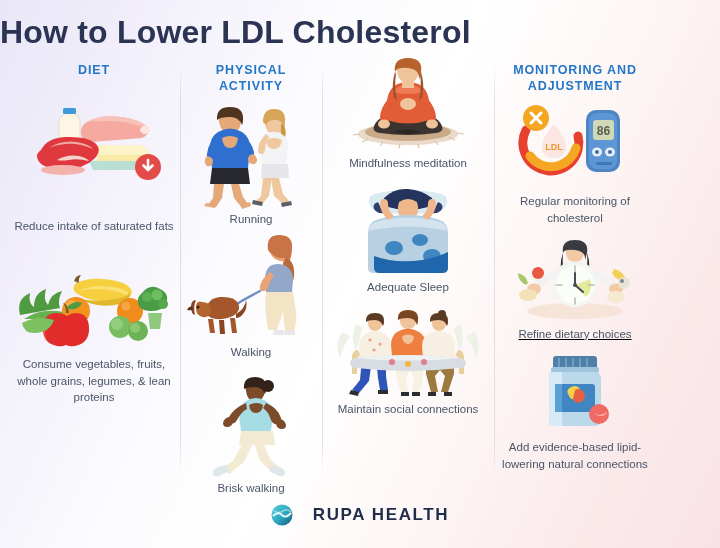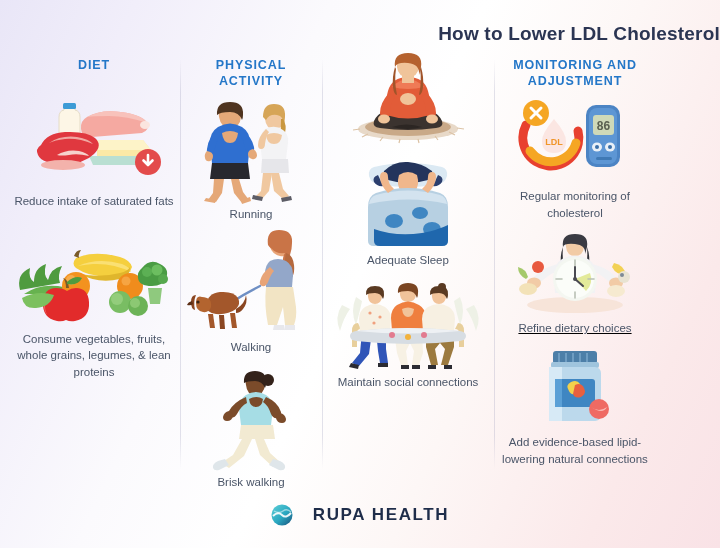--- a/index.html
+++ b/index.html
@@ -18,26 +18,26 @@
         #fbfafd 34%,
         #ffffff 50%,
         #fdf7f6 66%,
         #fbe9ea 86%,
         #f9e2e6 100%);
     position: relative;
   }
 
   
   .title {
-    text-align: right;
-    font-size: 19px;
+    text-align: left;
+    font-size: 32px;
     font-weight: 700;
     color: #2b3553;
     letter-spacing: 0.2px;
-    padding-top: 24px;
+    padding-top: 15px;
     line-height: 1.1;
   }
 
   
   .columns {
     display: flex;
     width: 576px;
     height: 400px;
     padding: 0 8px;
     margin-top: 10px;
@@ -133,21 +133,21 @@
 <body>
 
 <div class="title">How to Lower LDL Cholesterol</div>
 
 <div class="columns">
 
   <div class="col">
     <div class="col-head">DIET</div>
     <div class="items">
 
-      <div class="item" style="margin-top:4px;">
+      <div class="item" style="margin-top:4px;gap:20px;">
         <div class="art">
           <svg width="150" height="95" viewBox="0 0 150 95">
 
             <path d="M40 24 q0 -6 5 -7 l0 -5 h11 l0 5 q5 1 5 7 l0 44 q0 5 -5 5 h-11 q-5 0 -5 -5 z" fill="#fdf6e6" stroke="#e5dcc6" stroke-width="1"></path>
             <rect x="44" y="10" width="13" height="6" rx="1.5" fill="#3d9bd6"></rect>
             <rect x="39" y="41" width="23" height="8" rx="1" fill="#2d7fc2"></rect>
             <rect x="41" y="43" width="19" height="4" rx="1" fill="#fff" opacity="0.6"></rect>
 
             <path d="M68 24 q14 -8 34 -5 q22 3 26 11 q3 7 -5 10 l-50 4 q-10 1 -11 -8 q-1 -8 6 -12 z" fill="#f5a9a1"></path>
             <path d="M68 24 q14 -8 34 -5 q22 3 26 11 q-20 -7 -38 -7 q-16 0 -22 1 z" fill="#f8c2bb"></path>
@@ -332,20 +332,21 @@
             <path d="M83 12 q3 10 2 20 q-1 8 -4 8 q3 -14 1 -26 z" fill="#a0542a"></path>
 
             <path d="M51 38 q-9 10 -9 20 q0 5 5 5 q5 0 5 -6 q0 -9 5 -15 z" fill="#e25c38"></path>
             <path d="M89 38 q9 10 9 20 q0 5 -5 5 q-5 0 -5 -6 q0 -9 -5 -15 z" fill="#e25c38"></path>
             <ellipse cx="46" cy="64" rx="6" ry="4.5" fill="#f0c49a"></ellipse>
             <ellipse cx="94" cy="64" rx="6" ry="4.5" fill="#f0c49a"></ellipse>
 
             <ellipse cx="70" cy="44" rx="8" ry="6" fill="#f0c49a"></ellipse>
           </svg>
         </div>
+        <div class="cap">Mindfulness meditation</div>
       </div>
 
       <div class="item" style="margin-top:14px;">
         <div class="art">
           <svg width="120" height="88" viewBox="0 0 120 88">
 
             <path d="M26 8 q34 -8 68 0 q6 2 5 9 q-2 8 -12 9 q-26 4 -54 0 q-10 -1 -12 -9 q-1 -7 5 -9 z" fill="#dbe9f3"></path>
 
             <path d="M36 12 q10 -10 24 -9 q14 1 24 9 q2 6 -4 9 q-20 6 -40 0 q-6 -3 -4 -9 z" fill="#24345c"></path>
             <path d="M30 16 q-6 2 -4 7 q3 5 10 4 q-4 -6 -6 -11 z" fill="#2c3f6e"></path>

